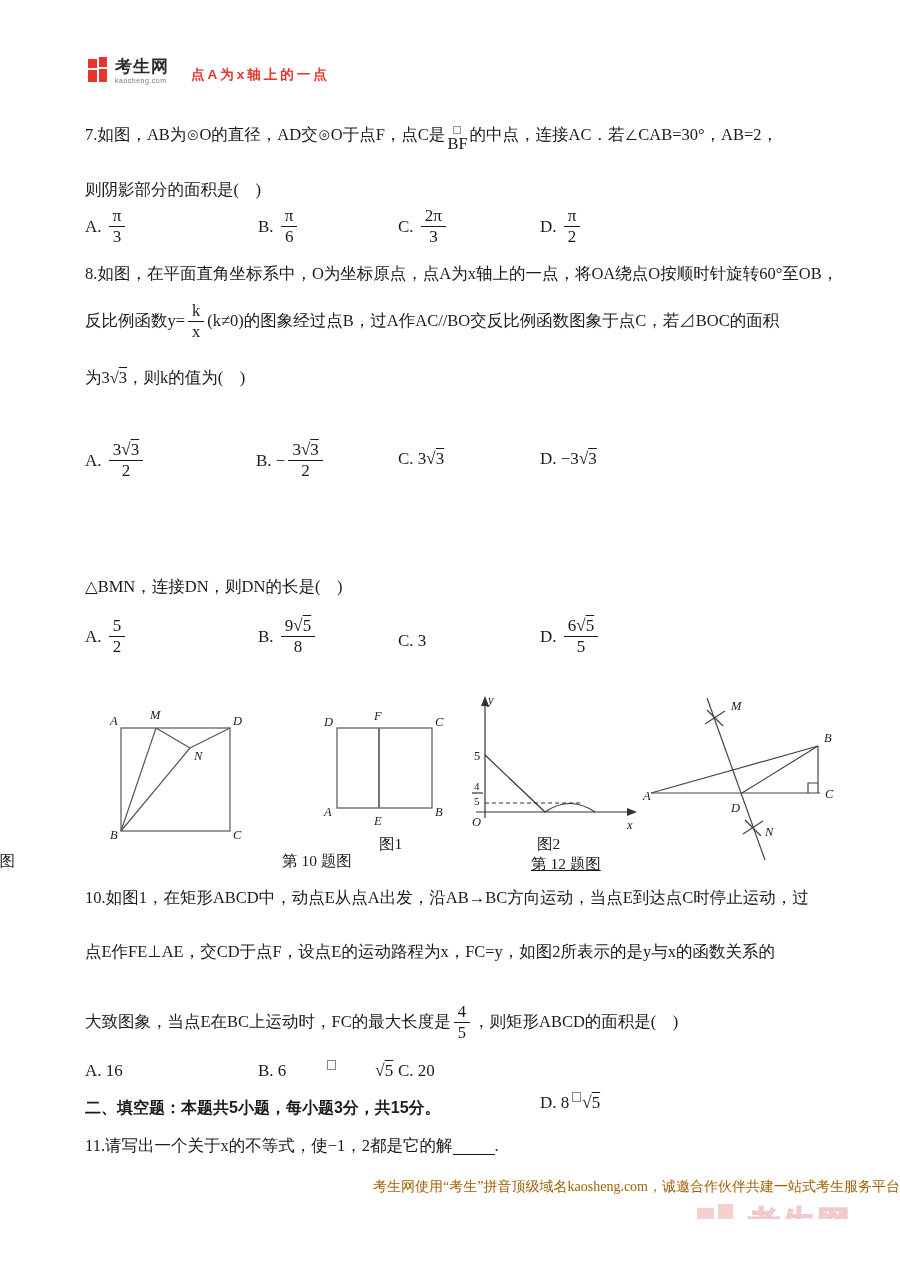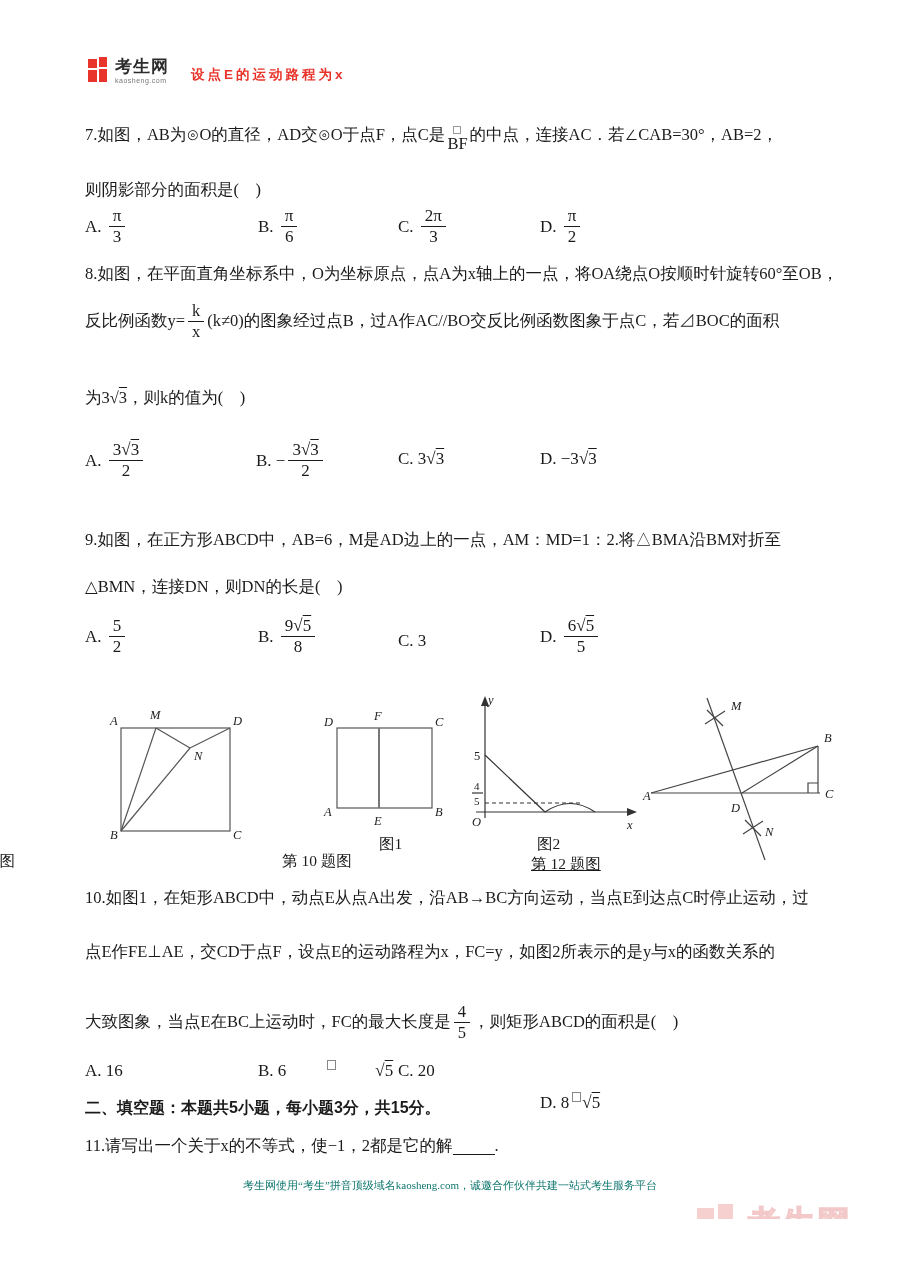--- a/index.html
+++ b/index.html
@@ -21,21 +21,21 @@
   .cap{font-size:15.5px;}
   
   .logo{position:absolute;left:88px;top:57px;display:flex;align-items:center;}
   .logo-mark{position:relative;width:22px;height:27px;margin-right:5px;}
   .logo-mark i{position:absolute;background:#e8342a;}
   .logo-text{display:flex;flex-direction:column;line-height:1;}
   .logo-title{font-family:"Liberation Sans",sans-serif;font-weight:bold;font-size:17px;color:#2b2b2b;letter-spacing:1px;}
   .logo-domain{font-family:"Liberation Sans",sans-serif;font-size:7px;color:#777;letter-spacing:.5px;margin-top:2px;}
   .logo-tagline{font-family:"Liberation Sans",sans-serif;font-weight:bold;font-size:13.5px;color:#e8342a;letter-spacing:3px;margin-left:22px;margin-top:8px;}
   
-  .footer{position:absolute;left:0;right:0;top:1178px;text-align:center;font-size:11px;color:#0f766e;}
+  .footer{position:absolute;left:0;right:0;top:1178px;text-align:right;font-size:14px;color:#a16207;}
   .wm{position:absolute;left:697px;top:1204px;display:flex;align-items:center;opacity:.95;}
   .wm-mark{position:relative;width:42px;height:52px;margin-right:8px;}
   .wm-mark i{position:absolute;background:#f6cdcd;}
   .wm-text{display:flex;flex-direction:column;line-height:1;}
   .wm-title{font-family:"Liberation Sans",sans-serif;font-weight:bold;font-size:33px;letter-spacing:2px;
             color:transparent;-webkit-text-stroke:1.3px #f2c6c6;}
   .wm-domain{font-family:"Liberation Sans",sans-serif;font-size:13px;color:#f2cfcf;letter-spacing:1px;margin-top:3px;}
   
   svg{position:absolute;overflow:visible;}
   svg line, svg path, svg polyline, svg rect.shape{stroke:#555;fill:none;stroke-width:1.2;}
@@ -51,39 +51,38 @@
     <div class="logo-mark">
       <i style="left:0;top:2px;width:9px;height:9px;"></i>
       <i style="left:0;top:13px;width:9px;height:12px;"></i>
       <i style="left:11px;top:0;width:8px;height:10px;"></i>
       <i style="left:11px;top:12px;width:8px;height:13px;"></i>
     </div>
     <div class="logo-text">
       <span class="logo-title">考生网</span>
       <span class="logo-domain">kaosheng.com</span>
     </div>
-    <span class="logo-tagline">设点E的运动路程为x</span>
+    <span class="logo-tagline">点A为x轴上的一点</span>
   </div>
 
   <div class="line" style="left:85px;top:122px;"><span>7.如图，AB为⊙O的直径，AD交⊙O于点F，点C是</span><span class="obox"><span class="box"></span><span>BF</span></span><span>的中点，连接AC．若∠CAB=30°，AB=2，</span></div>
   <div class="line" style="left:85px;top:172px;margin-top:8px;"><span>则阴影部分的面积是(　)</span></div>
   <div class="line opt" style="left:85px;top:206px;"><span>A. </span><span class="frac"><span class="num"><span>π</span></span><span class="den"><span>3</span></span></span></div>
   <div class="line opt" style="left:258px;top:206px;"><span>B. </span><span class="frac"><span class="num"><span>π</span></span><span class="den"><span>6</span></span></span></div>
   <div class="line opt" style="left:398px;top:206px;"><span>C. </span><span class="frac"><span class="num"><span>2π</span></span><span class="den"><span>3</span></span></span></div>
   <div class="line opt" style="left:540px;top:206px;"><span>D. </span><span class="frac"><span class="num"><span>π</span></span><span class="den"><span>2</span></span></span></div>
 
   <div class="line" style="left:85px;top:264px;font-family:Liberation Serif, serif;"><span>8.如图，在平面直角坐标系中，O为坐标原点，点A为x轴上的一点，将OA绕点O按顺时针旋转60°至OB，</span></div>
   <div class="line" style="left:85px;top:301px;"><span>反比例函数y=</span><span class="frac"><span class="num"><span>k</span></span><span class="den"><span>x</span></span></span><span>(k≠0)的图象经过点B，过A作AC//BO交反比例函数图象于点C，若⊿BOC的面积</span></div>
-  <div class="line" style="left:85px;top:388px;align-items:flex-end;"><span>为3</span><span class="sqrt">√<span class="rad">3</span></span><span>，则k的值为(　)</span></div>
+  <div class="line" style="left:85px;top:368px;align-items:flex-end;"><span>为3</span><span class="sqrt">√<span class="rad">3</span></span><span>，则k的值为(　)</span></div>
   <div class="line opt" style="left:85px;top:440px;"><span>A. </span><span class="frac"><span class="num"><span>3</span><span class="sqrt">√<span class="rad">3</span></span></span><span class="den"><span>2</span></span></span></div>
   <div class="line opt" style="left:256px;top:440px;"><span>B. −</span><span class="frac"><span class="num"><span>3</span><span class="sqrt">√<span class="rad">3</span></span></span><span class="den"><span>2</span></span></span></div>
   <div class="line opt" style="left:398px;top:448px;"><span>C. 3</span><span class="sqrt">√<span class="rad">3</span></span></div>
   <div class="line opt" style="left:540px;top:448px;"><span>D. −3</span><span class="sqrt">√<span class="rad">3</span></span></div>
 
-  <div class="line" style="left:85px;top:530px;"><span>9.如图，在正方形ABCD中，AB=6，M是AD边上的一点，AM：MD=1：2.将△BMA沿BM对折至</span></div>
   <div class="line" style="left:85px;top:577px;"><span>△BMN，连接DN，则DN的长是(　)</span></div>
   <div class="line opt" style="left:85px;top:616px;"><span>A. </span><span class="frac"><span class="num"><span>5</span></span><span class="den"><span>2</span></span></span></div>
   <div class="line opt" style="left:258px;top:616px;"><span>B. </span><span class="frac"><span class="num"><span>9</span><span class="sqrt">√<span class="rad">5</span></span></span><span class="den"><span>8</span></span></span></div>
   <div class="line opt" style="left:398px;top:630px;"><span>C. 3</span></div>
   <div class="line opt" style="left:540px;top:616px;"><span>D. </span><span class="frac"><span class="num"><span>6</span><span class="sqrt">√<span class="rad">5</span></span></span><span class="den"><span>5</span></span></span></div>
 
   <svg style="left:108px;top:706px;" width="140" height="140" viewBox="0 0 140 140">
     <rect class="shape" x="13" y="22" width="109" height="103"></rect>
     <line x1="13" y1="125" x2="48" y2="22"></line>
     <line x1="13" y1="125" x2="82" y2="42"></line>

